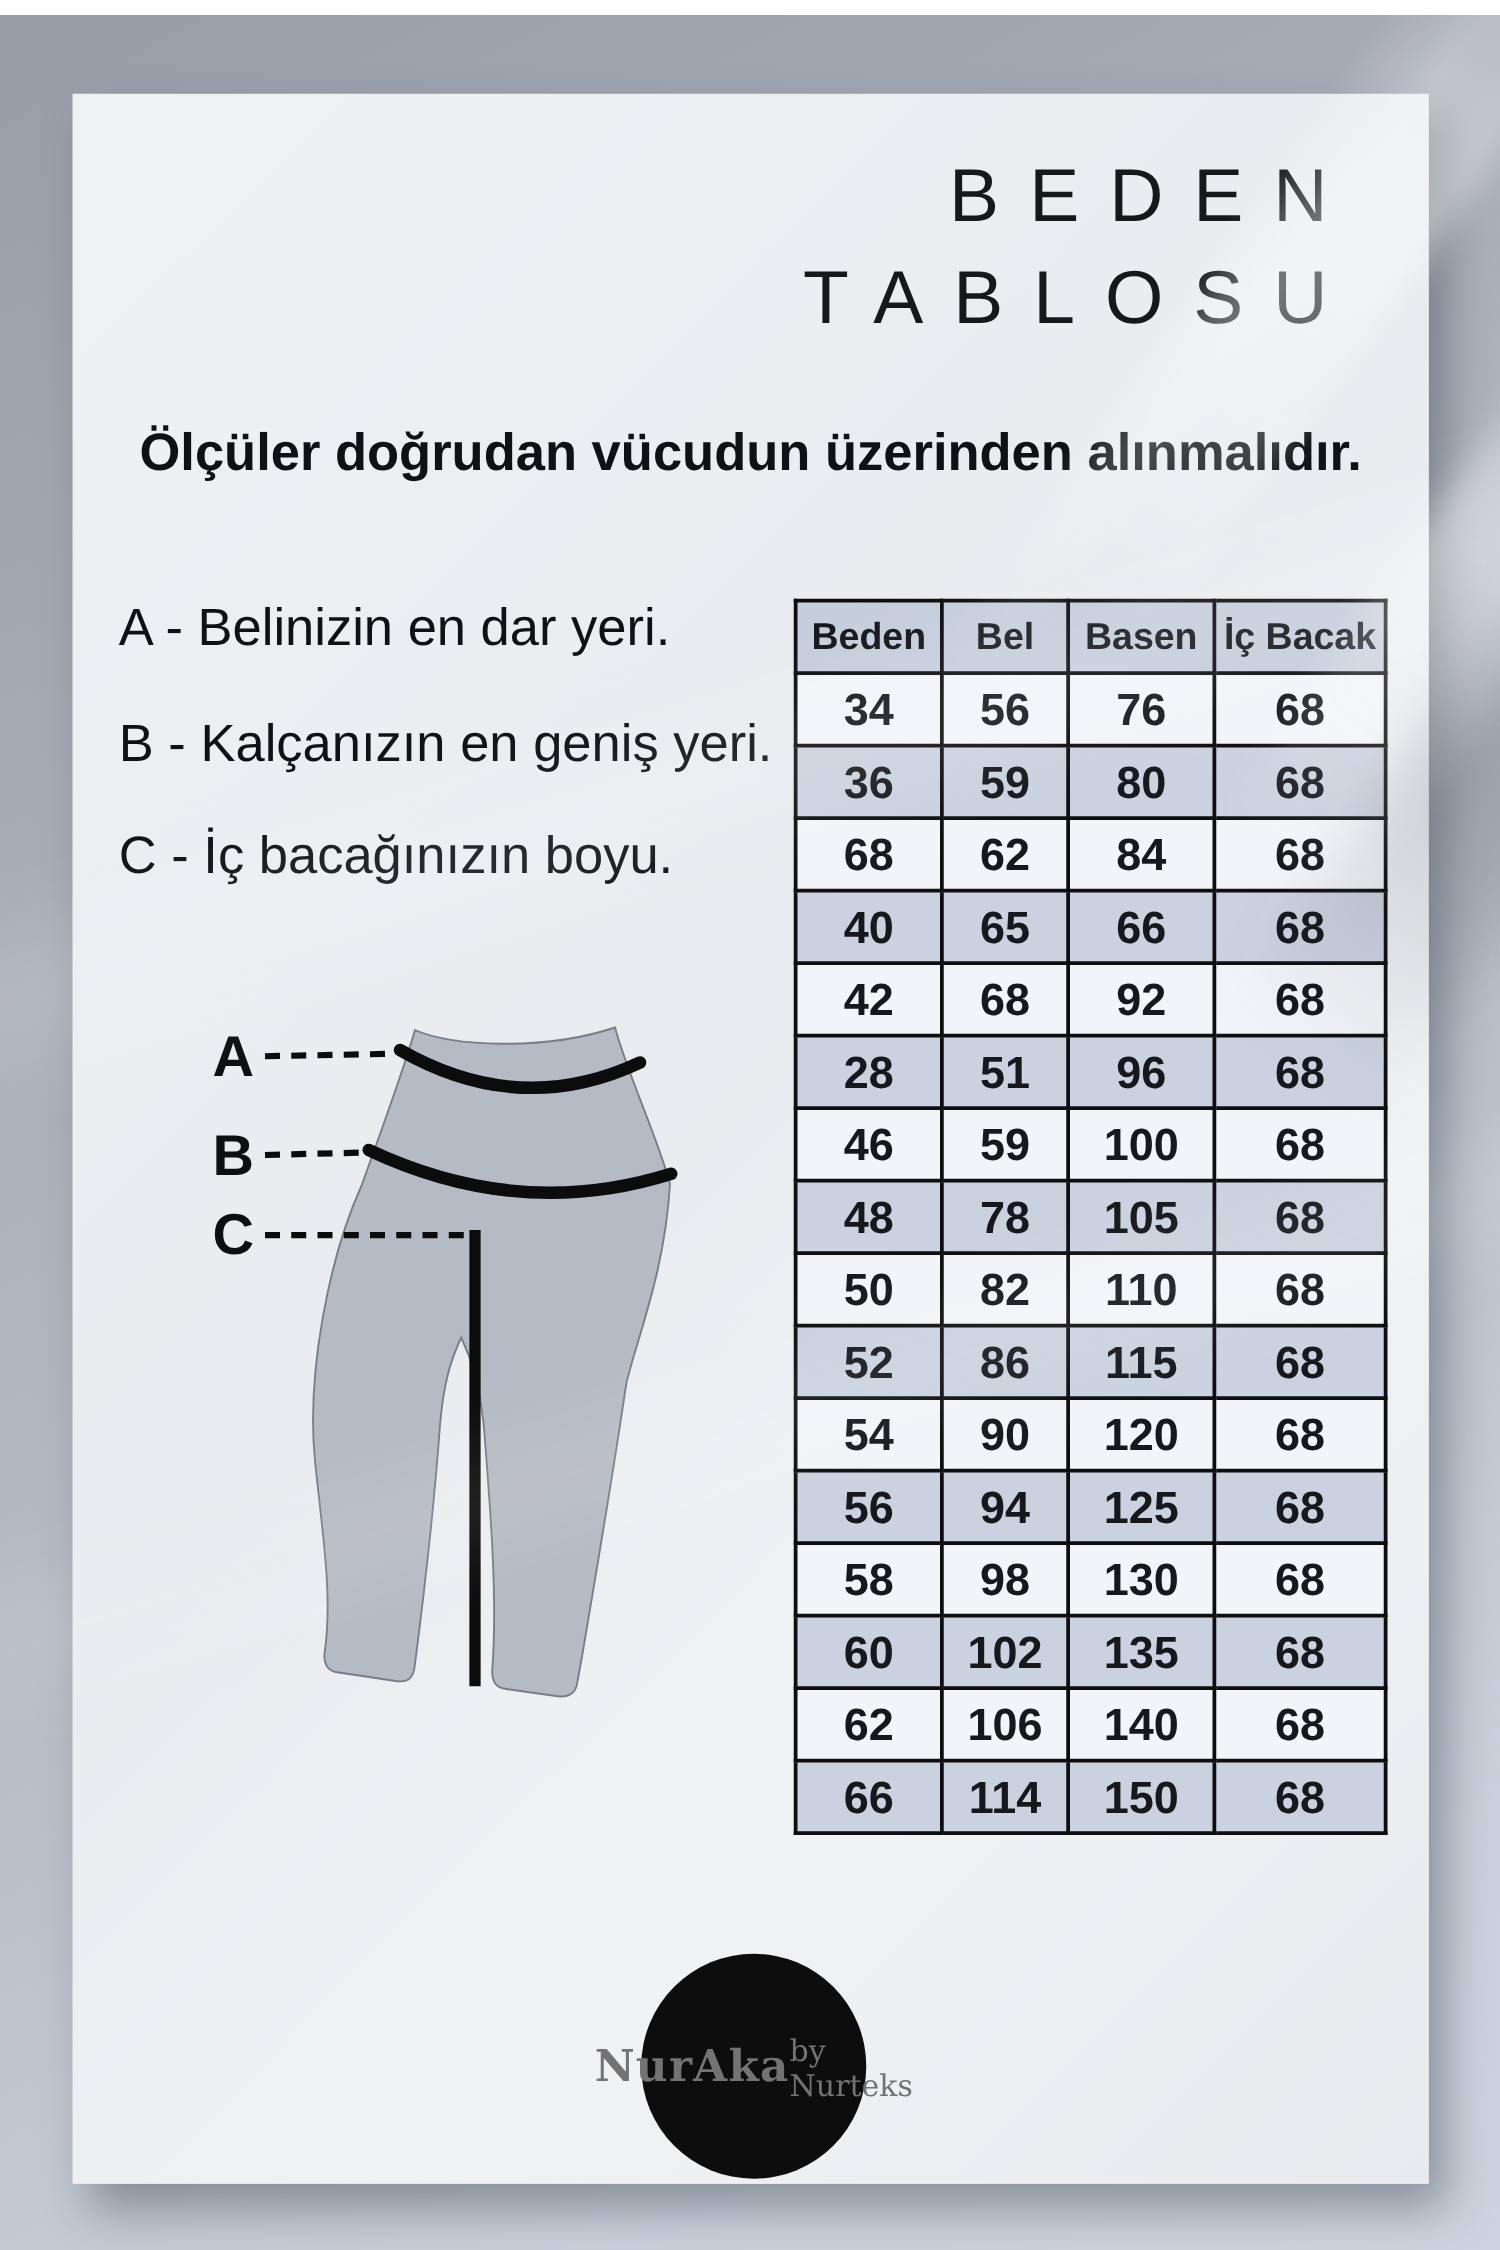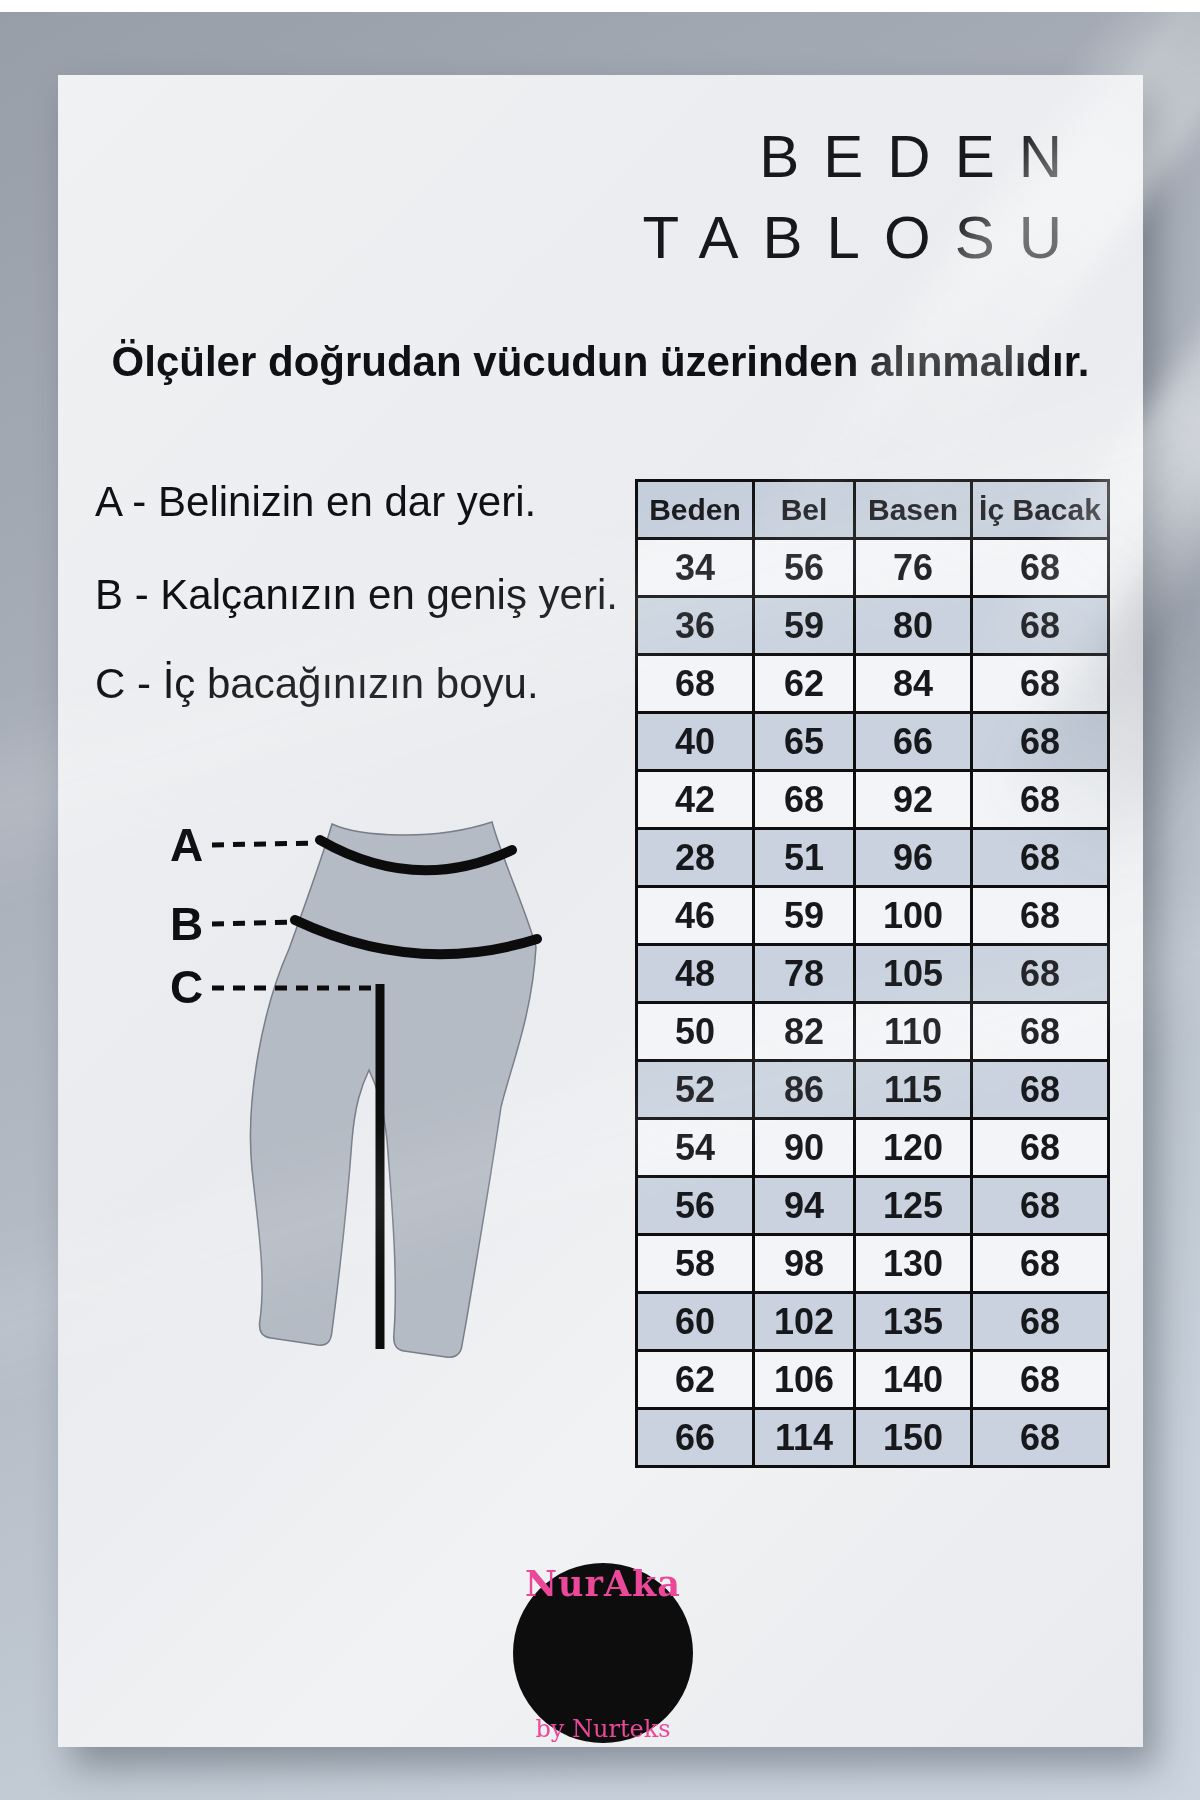--- a/index.html
+++ b/index.html
@@ -85,22 +85,22 @@
   .lbl-a{top:810px;}
   .lbl-b{top:889px;}
   .lbl-c{top:952px;}
   .pants-svg{position:absolute;z-index:2;left:205px;top:795px;}
 
   
   .logo{
     position:absolute;z-index:4;
     left:513px;top:1551px;width:180px;height:180px;
     border-radius:50%;background:#0d0d0d;
-    display:flex;flex-direction:column;align-items:center;justify-content:space-between;
-    color:#ec4899;font-family:"DejaVu Serif","Liberation Serif",serif;
+    display:flex;align-items:center;justify-content:center;
+    color:#737373;font-family:"DejaVu Serif","Liberation Serif",serif;
   }
   .logo-line1{font-size:35px;font-weight:700;letter-spacing:1px;}
   .logo-line2{font-size:24px;margin-top:3px;}
 </style>
 </head>
 <body>
 
 <div class="page">
 
   <div class="card"></div>

